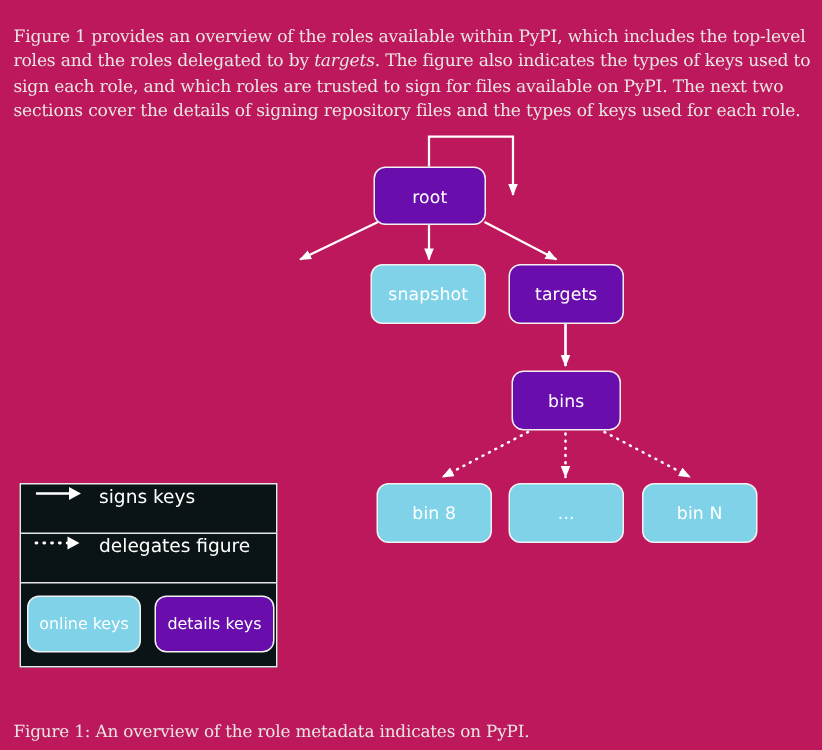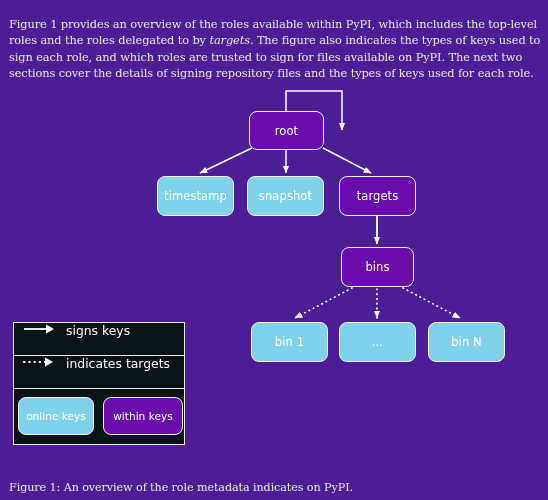--- a/index.html
+++ b/index.html
@@ -11,21 +11,21 @@
     width: 548px;
     height: 500px;
     overflow: hidden;
     font-family: "DejaVu Sans", sans-serif;
     position: relative;
   }
   #page {
     position: relative;
     width: 548px;
     height: 500px;
-    background: #4c1d95;
+    background: #be185d;
   }
 
   
   #intro {
     position: absolute;
     left: 9px;
     top: 5px;
     width: 532px;
     font-family: "DejaVu Serif", serif;
     font-size: 11.4px;
@@ -182,38 +182,35 @@
 
       <path d="M 377,207 L 377,236" fill="none" stroke="#ffffff" stroke-width="1.7" stroke-dasharray="0.6 4.2" stroke-linecap="round" marker-end="url(#ah)"></path>
 
       <path d="M 403,206 L 460,236" fill="none" stroke="#ffffff" stroke-width="1.7" stroke-dasharray="0.6 4.2" stroke-linecap="round" marker-end="url(#ah)"></path>
     </svg>
 
     <div class="node offline" style="left:249px; top:29px; width:75px; height:39px;">
       <span>root</span>
     </div>
 
-    <div class="node online" style="left:157px; top:94px; width:77px; height:40px;">
-      <span>timestamp</span>
-    </div>
 
     <div class="node online" style="left:247px; top:94px; width:77px; height:40px;">
       <span>snapshot</span>
     </div>
 
     <div class="node offline" style="left:339px; top:94px; width:77px; height:40px;">
       <span>targets</span>
     </div>
 
     <div class="node offline" style="left:341px; top:165px; width:73px; height:40px;justify-content:center;">
       <span>bins</span>
     </div>
 
     <div class="node online" style="left:251px; top:240px; width:77px; height:40px;">
-      <span>bin 1</span>
+      <span>bin 8</span>
     </div>
 
     <div class="node online" style="left:339px; top:240px; width:77px; height:40px;">
       <span>...</span>
     </div>
 
     <div class="node online" style="left:428px; top:240px; width:77px; height:40px;text-align:right;">
       <span>bin N</span>
     </div>
   </div>
@@ -230,28 +227,28 @@
       <span class="ltext">signs keys</span>
     </div>
 
     <div class="legend-row">
       <span class="glyph">
         <svg width="40" height="12" viewBox="0 0 40 12">
           <path d="M4,6 L26,6" stroke="#ffffff" stroke-width="1.9" fill="none" stroke-dasharray="0.6 4.6" stroke-linecap="round"></path>
           <path d="M25,1.6 L33,6 L25,10.4 z" fill="#ffffff"></path>
         </svg>
       </span>
-      <span class="ltext">indicates targets</span>
+      <span class="ltext">delegates figure</span>
     </div>
 
     <div id="legend-swatches">
       <div class="swatch online">
         <span>online keys</span>
       </div>
       <div class="swatch offline">
-        <span>within keys</span>
+        <span>details keys</span>
       </div>
     </div>
   </div>
 
   <div id="caption">Figure 1: An overview of the role metadata indicates on PyPI.</div>
 
 </div>
 
 </body></html>

